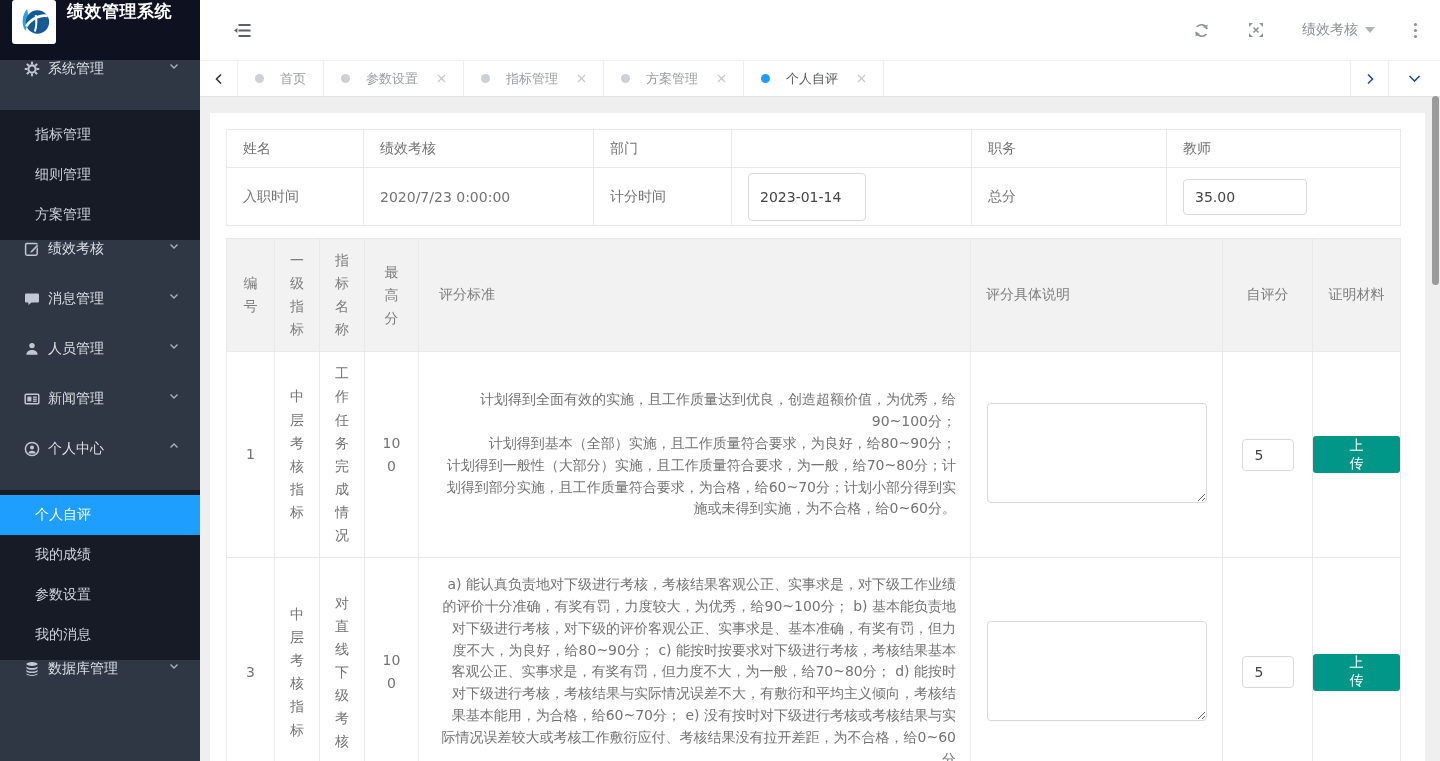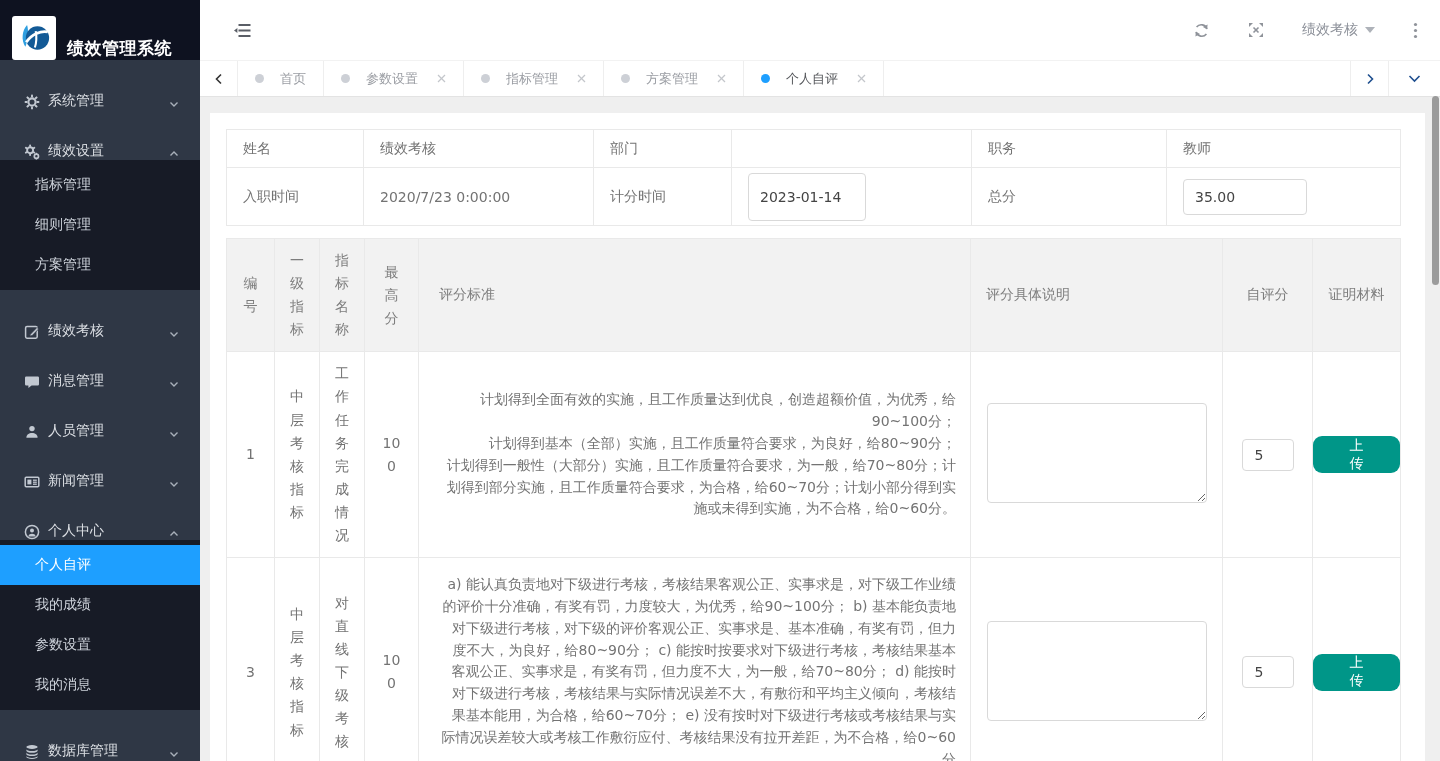--- a/index.html
+++ b/index.html
@@ -1,24 +1,24 @@
 <!DOCTYPE html>
 <html><head>
 <meta charset="utf-8">
 <style>
   * { box-sizing: border-box; margin: 0; padding: 0; }
   html,body { width:1440px; height:761px; overflow:hidden; }
   body { font-family:"DejaVu Sans","Liberation Sans",sans-serif; background:#efefef; position:relative; }
 
   
   .sidebar { position:fixed; left:0; top:0; bottom:0; width:200px; background:#2f3745; z-index:20; }
-  .logo-bar { height:60px; background:#0e1220; display:flex; align-items:flex-end; padding:0 12px; gap:11px; }
+  .logo-bar { height:60px; background:#0e1220; display:flex; align-items:flex-start; padding:0 12px; gap:11px; }
   .logo-box { width:44px; height:44px; background:#fff; border-radius:3px; display:flex; align-items:center; justify-content:center; flex:0 0 auto; }
   .logo-title { color:#ffffff; font-size:17px; font-weight:bold; letter-spacing:0.5px; white-space:nowrap; }
-  .nav-item { height:50px; display:flex; align-items:flex-end; padding:0 20px 0 23px; color:#dcdfe4; font-size:14px; cursor:pointer; }
+  .nav-item { height:50px; display:flex; align-items:flex-start; padding:0 20px 0 23px; color:#dcdfe4; font-size:14px; cursor:pointer; }
   .nav-item .ico { width:17px; height:17px; margin-right:8px; color:#c2c8d1; display:flex; align-items:center; justify-content:center; }
   .nav-item .lbl { flex:1; }
   .nav-item .chev { color:#a9b0ba; display:flex; }
   .submenu { background:#171b26; padding:5px 0; }
   .submenu-item { height:40px; display:flex; align-items:center; padding-left:35px; color:#cdd2da; font-size:14px; cursor:pointer; }
   .submenu-item.active { background:#1e9fff; color:#fff; }
 
   
   .main { margin-left:200px; height:761px; display:flex; flex-direction:column; }
   .topbar { height:60px; background:#fff; display:flex; align-items:center; padding:0 22px 0 34px; flex:0 0 auto; }
@@ -59,21 +59,21 @@
   th.std-h { text-align:left; padding-left:20px; }
   th.desc-h { text-align:left; padding-left:15px; }
   .center-cell { text-align:center; vertical-align:middle; }
   .row-1 td { height:180px; }
 
   input[type=text] { border:1px solid #d9d9d9; border-radius:4px; font-size:14px; color:#444; font-family:inherit; outline:none; }
   .date-input { width:118px; height:48px; padding:0 11px; }
   .total-input { width:124px; height:36px; padding:4px 11px; }
   .self-input { width:52px; height:32px; padding:0 0 0 12px; }
   textarea { width:220px; height:100px; border:1px solid #d9d9d9; border-radius:4px; resize:both; outline:none; font-family:inherit; }
-  .upload-btn { background:#009688; color:#fff; border:none; border-radius:9px; padding:0 36px; height:37px; font-size:14px; font-family:inherit; cursor:pointer; }
+  .upload-btn { background:#009688; color:#fff; border:none; border-radius:3px; padding:0 36px; height:37px; font-size:14px; font-family:inherit; cursor:pointer; }
 
   .scroll-thumb { position:fixed; right:1px; top:96px; width:7px; height:189px; background:#9b9b9b; border-radius:4px; z-index:50; cursor:pointer; }
   svg { display:block; }
 </style>
 </head>
 <body>
 
 <div class="sidebar">
   <div class="logo-bar">
     <div class="logo-box">
@@ -104,44 +104,20 @@
       </svg>
     </span>
     <span class="lbl">系统管理</span>
     <span class="chev">
         <svg width="12" height="12" viewBox="0 0 12 12" fill="none" stroke="currentColor" stroke-width="1.4">
           <path d="M2.5 4.5 L6 8 L9.5 4.5"></path>
         </svg>
       </span>
   </div>
 
-  <div class="nav-item">
-    <span class="ico">
-      <svg width="16" height="16" viewBox="0 0 16 16" fill="currentColor">
-        <g>
-            <rect x="5.2" y="0.4" width="1.8" height="2.6" rx="0.7"></rect>
-            <rect x="5.2" y="9.4" width="1.8" height="2.6" rx="0.7"></rect>
-        <rect x="5.2" y="0.4" width="1.8" height="2.6" rx="0.7" transform="rotate(60 6.1 6.2)"></rect>
-            <rect x="5.2" y="9.4" width="1.8" height="2.6" rx="0.7" transform="rotate(60 6.1 6.2)"></rect>
-        <rect x="5.2" y="0.4" width="1.8" height="2.6" rx="0.7" transform="rotate(120 6.1 6.2)"></rect>
-            <rect x="5.2" y="9.4" width="1.8" height="2.6" rx="0.7" transform="rotate(120 6.1 6.2)"></rect>
-          </g>
-        <circle cx="6.1" cy="6.2" r="3" fill="none" stroke="currentColor" stroke-width="1.9"></circle>
-        <circle cx="12.4" cy="12.2" r="2.1" fill="none" stroke="currentColor" stroke-width="1.7"></circle>
-        <rect x="11.6" y="8.8" width="1.6" height="1.6" rx="0.5"></rect>
-          <rect x="11.6" y="13.8" width="1.6" height="1.6" rx="0.5"></rect>
-      </svg>
-    </span>
-    <span class="lbl">绩效设置</span>
-    <span class="chev">
-        <svg width="12" height="12" viewBox="0 0 12 12" fill="none" stroke="currentColor" stroke-width="1.4">
-          <path d="M2.5 7.5 L6 4 L9.5 7.5"></path>
-        </svg>
-      </span>
-  </div>
   <div class="submenu">
     <div class="submenu-item">指标管理</div>
     <div class="submenu-item">细则管理</div>
     <div class="submenu-item">方案管理</div>
   </div>
 
   <div class="nav-item">
     <span class="ico">
       <svg width="16" height="16" viewBox="0 0 16 16">
           <rect x="1.6" y="2.6" width="11.6" height="11.6" rx="1.4" fill="none" stroke="currentColor" stroke-width="1.5"></rect>

